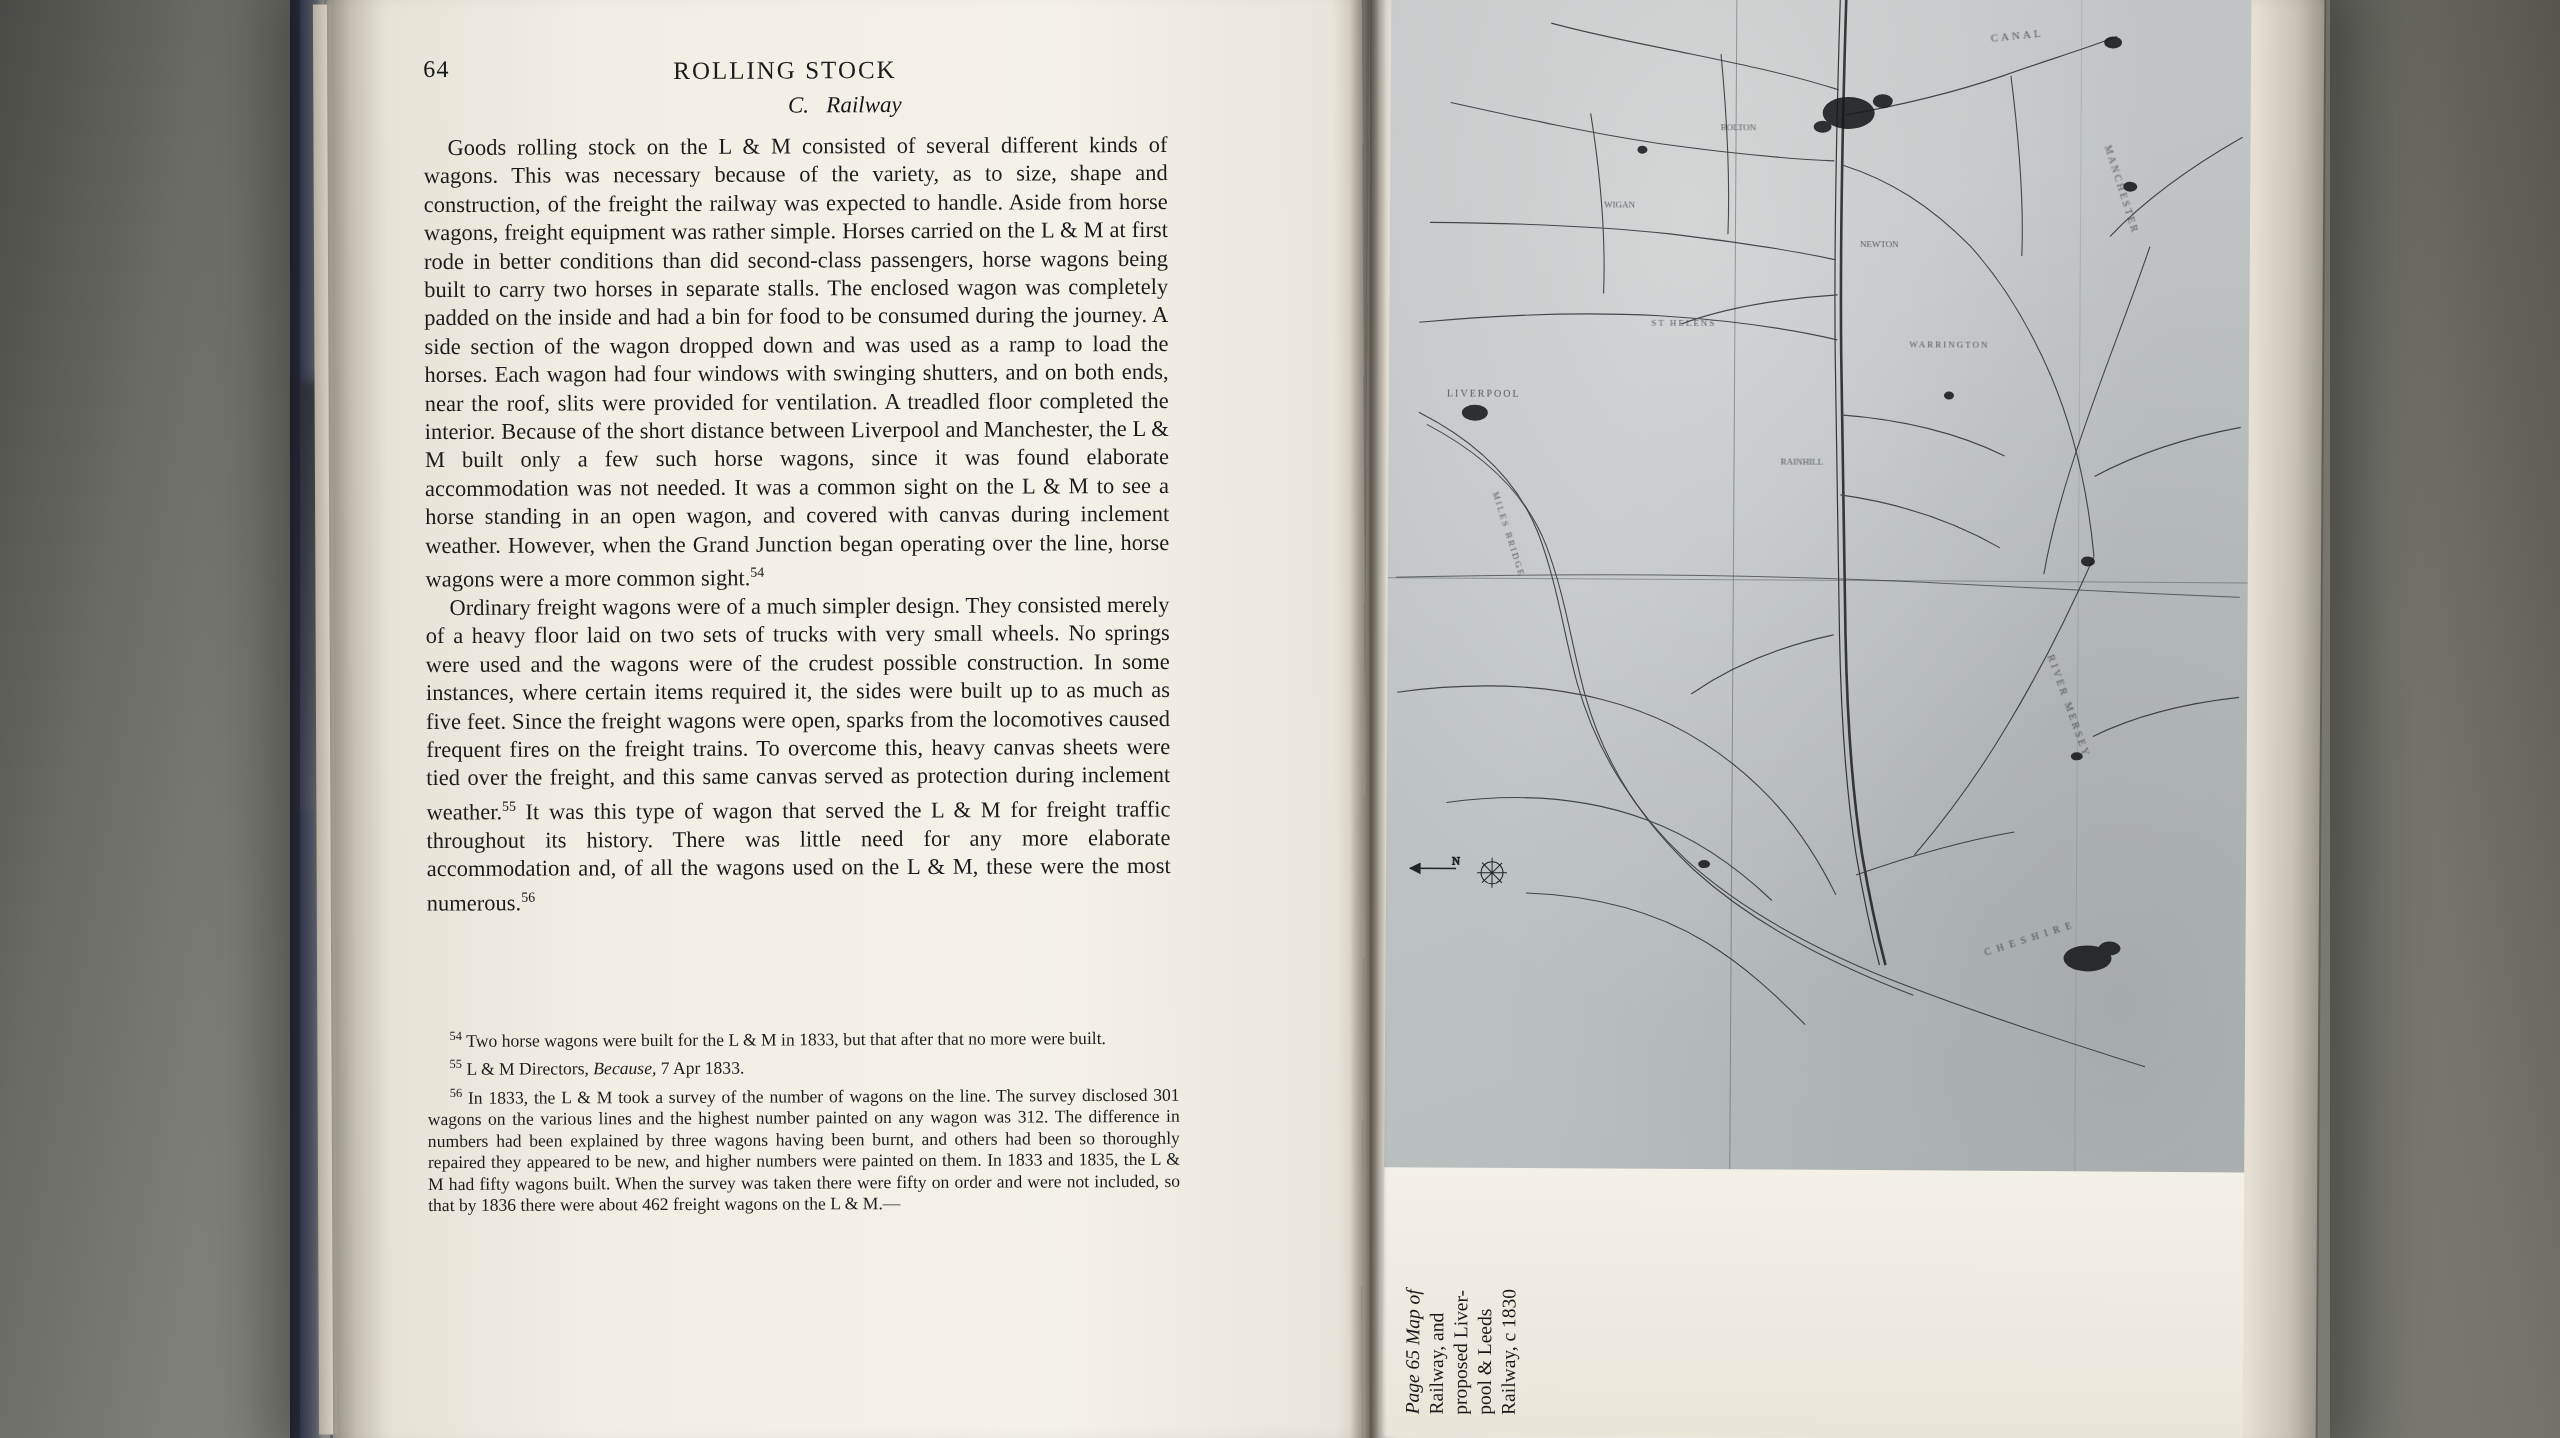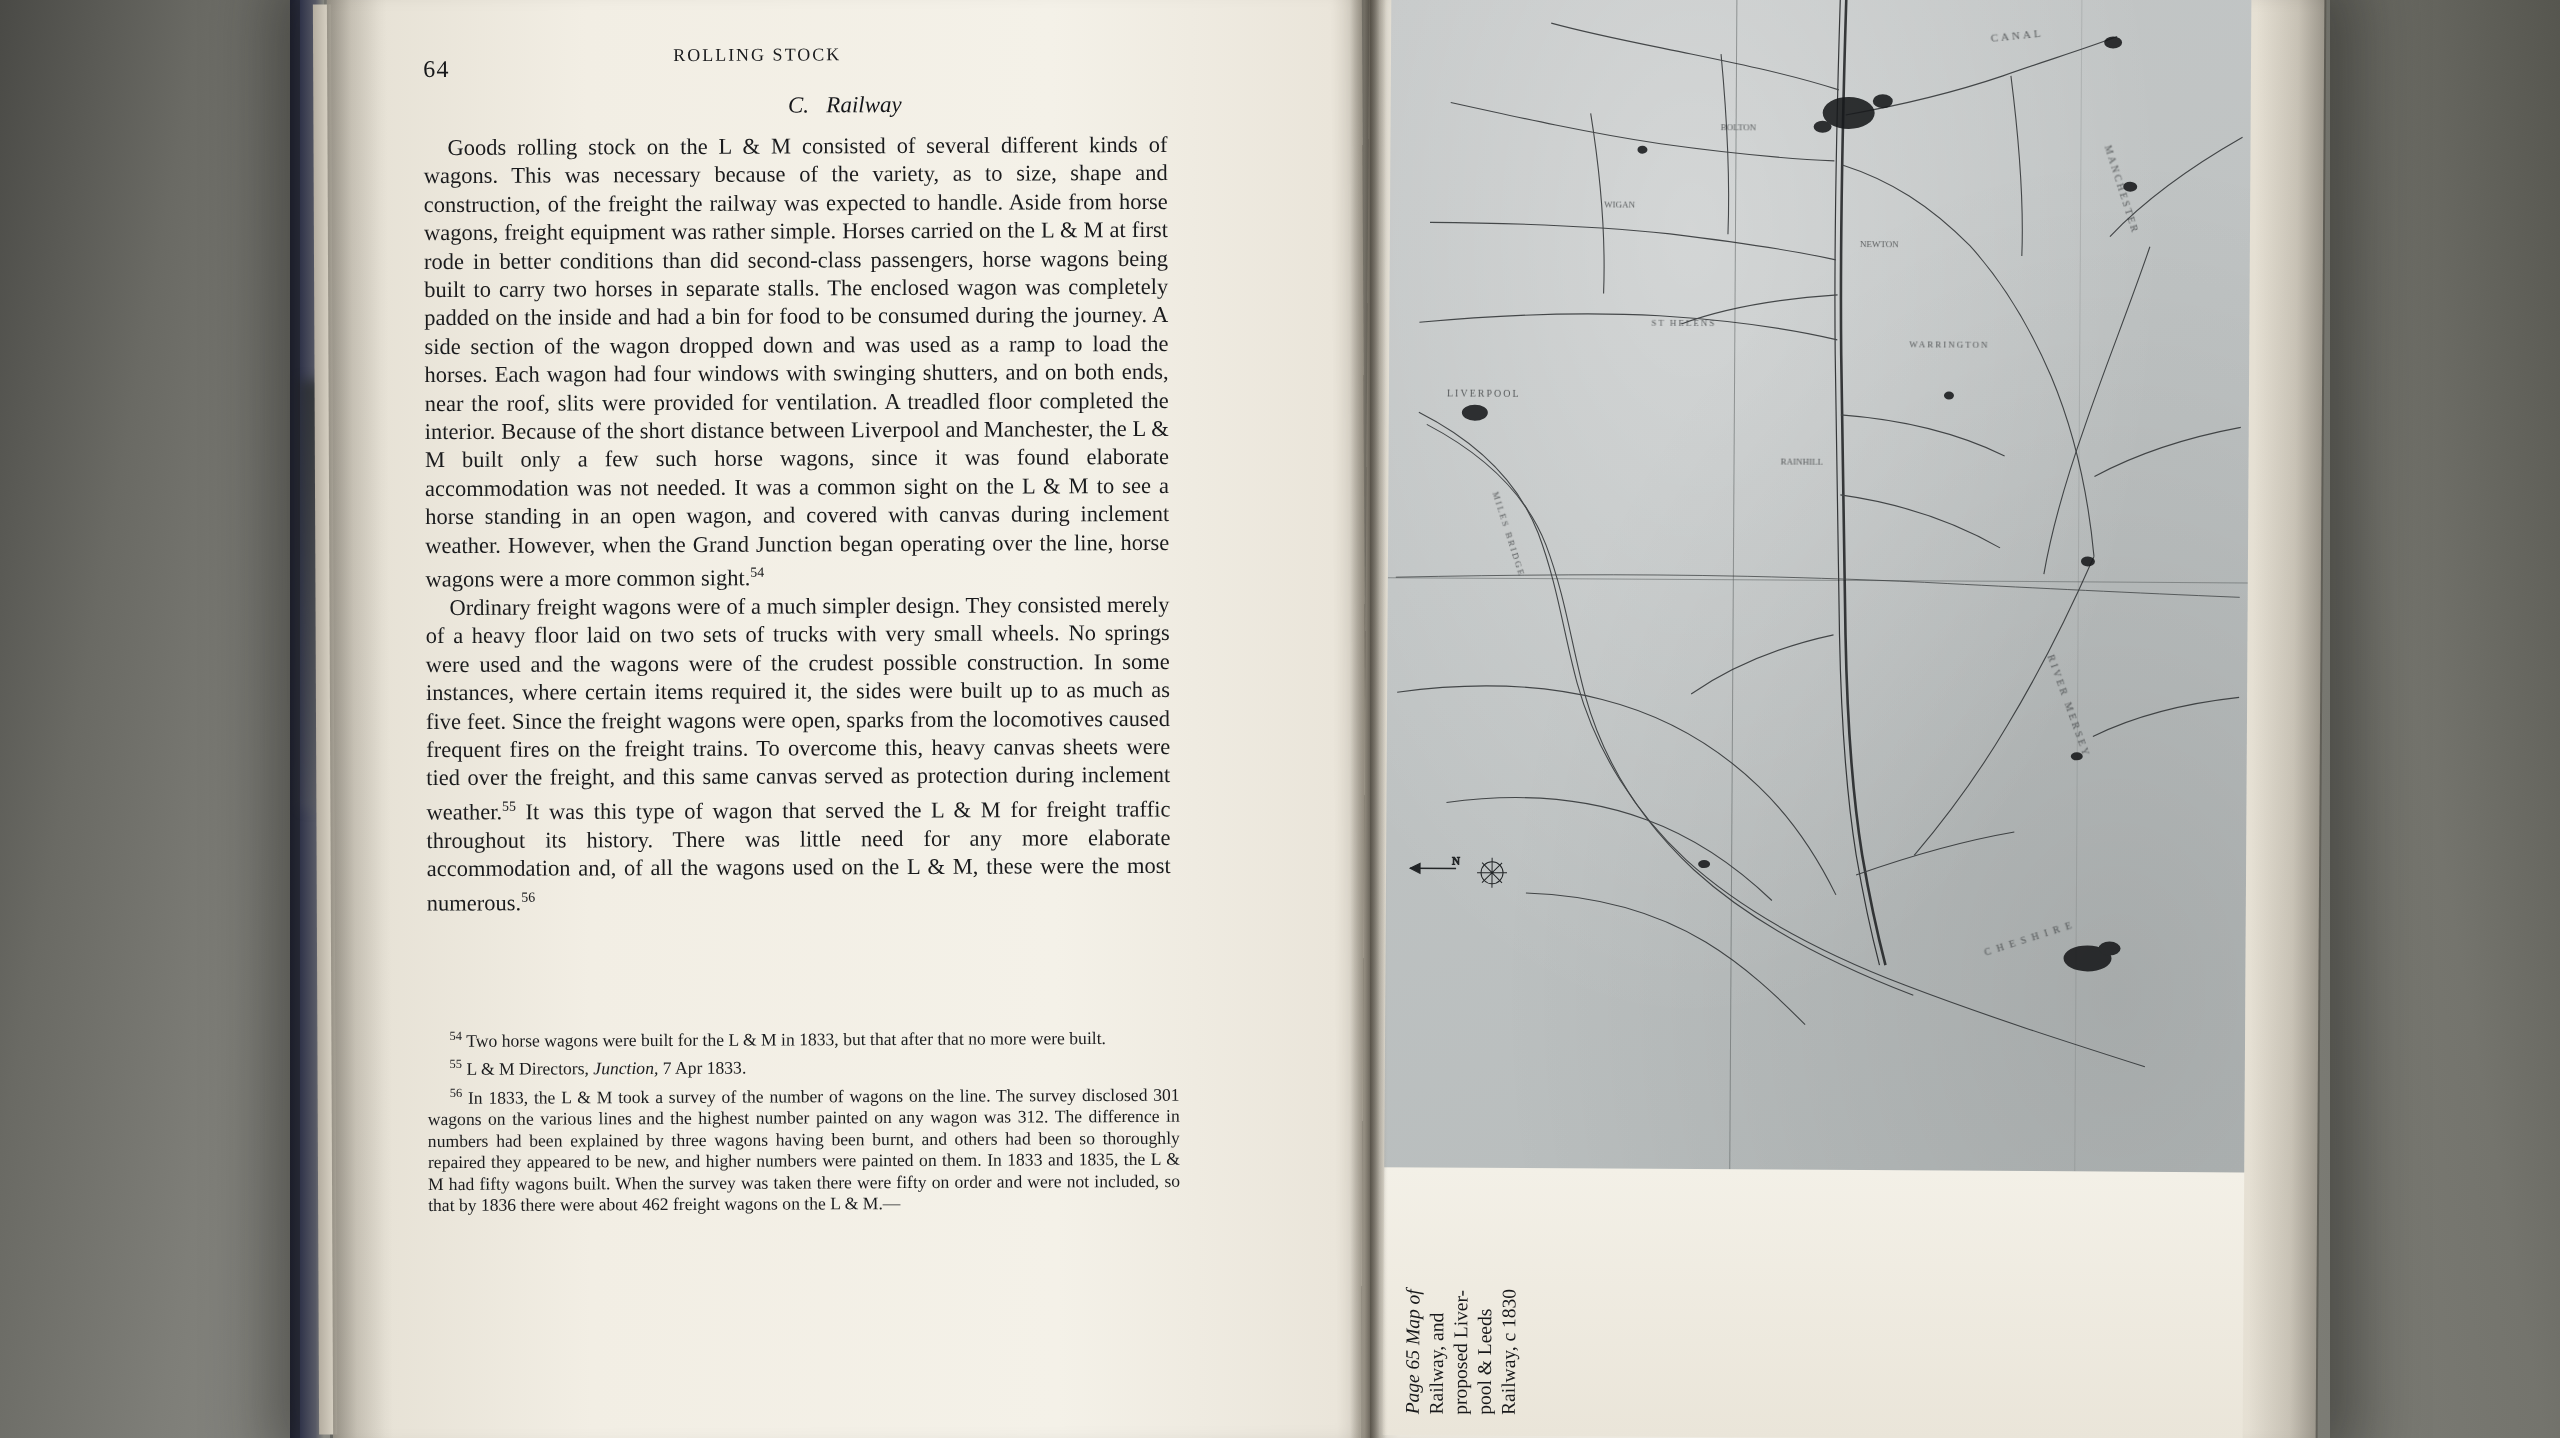--- a/index.html
+++ b/index.html
@@ -121,22 +121,22 @@
     left: 0;
     top: 0;
     font-family: "Liberation Serif", serif;
     font-size: 24px;
     color: #17181a;
     margin-top: 12px;
   }
   .head-title {
     position: absolute;
     left: 250px;
-    top: 2px;
-    font-size: 18px;
+    top: 14px;
+    font-size: 25px;
     letter-spacing: 2px;
     color: #1a1b1d;
   }
 
   .section-head {
     position: absolute;
     top: 96px;
     left: 0;
     width: 100%;
     text-align: center;
@@ -284,21 +284,21 @@
 
       <div class="textblock">
         <p><span>Goods rolling stock on the L &amp; M consisted of several different kinds of wagons. This was necessary because of the variety, as to size, shape and construction, of the freight the railway was expected to handle. Aside from horse wagons, freight equipment was rather simple. Horses carried on the L &amp; M at first rode in better conditions than did second-class passengers, horse wagons being built to carry two horses in separate stalls. The enclosed wagon was completely padded on the inside and had a bin for food to be consumed during the journey. A side section of the wagon dropped down and was used as a ramp to load the horses. Each wagon had four windows with swinging shutters, and on both ends, near the roof, slits were provided for ventilation. A treadled floor completed the interior. Because of the short distance between Liverpool and Manchester, the L &amp; M built only a few such horse wagons, since it was found elaborate accommodation was not needed. It was a common sight on the L &amp; M to see a horse standing in an open wagon, and covered with canvas during inclement weather. However, when the Grand Junction began operating over the line, horse wagons were a more common sight.</span><sup>54</sup></p>
         <p><span>Ordinary freight wagons were of a much simpler design. They consisted merely of a heavy floor laid on two sets of trucks with very small wheels. No springs were used and the wagons were of the crudest possible construction. In some instances, where certain items required it, the sides were built up to as much as five feet. Since the freight wagons were open, sparks from the locomotives caused frequent fires on the freight trains. To overcome this, heavy canvas sheets were tied over the freight, and this same canvas served as protection during inclement weather.</span><sup>55</sup><span> It was this type of wagon that served the L &amp; M for freight traffic throughout its history. There was little need for any more elaborate accommodation and, of all the wagons used on the L &amp; M, these were the most numerous.</span><sup>56</sup></p>
       </div>
 
       <div class="rule"></div>
 
       <div class="footnotes">
         <p><span class="fn-num">54</span>&nbsp;<span>Two horse wagons were built for the L &amp; M in 1833, but that after that no more were built.</span></p>
-        <p><span class="fn-num">55</span>&nbsp;<span>L &amp; M Directors, </span><i>Junction,</i><span> 7 Apr 1833.</span></p>
+        <p><span class="fn-num">55</span>&nbsp;<span>L &amp; M Directors, </span><i>Because,</i><span> 7 Apr 1833.</span></p>
         <p><span class="fn-num">56</span>&nbsp;<span>In 1833, the L &amp; M took a survey of the number of wagons on the line. The survey disclosed 301 wagons on the various lines and the highest number painted on any wagon was 312. The difference in numbers had been explained by three wagons having been burnt, and others had been so thoroughly repaired they appeared to be new, and higher numbers were painted on them. In 1833 and 1835, the L &amp; M had fifty wagons built. When the survey was taken there were fifty on order and were not included, so that by 1836 there were about 462 freight wagons on the L &amp; M.—</span></p>
       </div>
 
       <div class="left-curl"></div>
     </div>
 
     <div class="page page-right">
 
       <div class="plate-bottom-white"></div>
 

